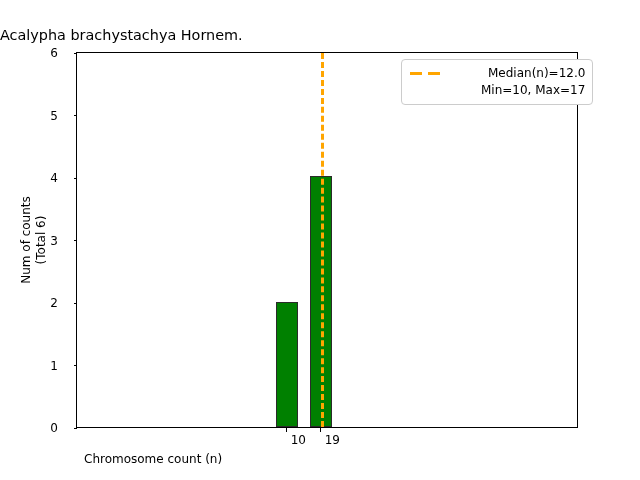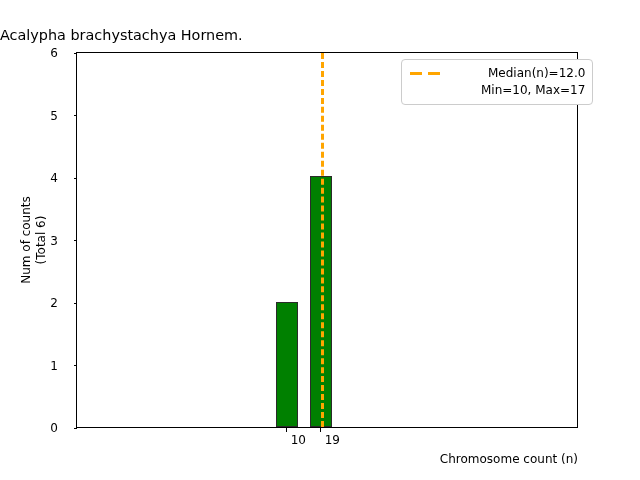--- a/index.html
+++ b/index.html
@@ -100,24 +100,24 @@
   #xticks-layer {
     position: absolute;
     left: 76px;
     top: 428px;
     width: 502px;
     height: 24px;
   }
   
   #xlabel {
     position: absolute;
-    left: 76px;
+    left: 84px;
     top: 452px;
     width: 502px;
-    text-align: right;
+    text-align: left;
     font-size: 12px;
     color: #000000;
     white-space: nowrap;
   }
   #ylabel {
     position: absolute;
     left: 0px;
     top: 240px;
     width: 0;
     height: 0;

